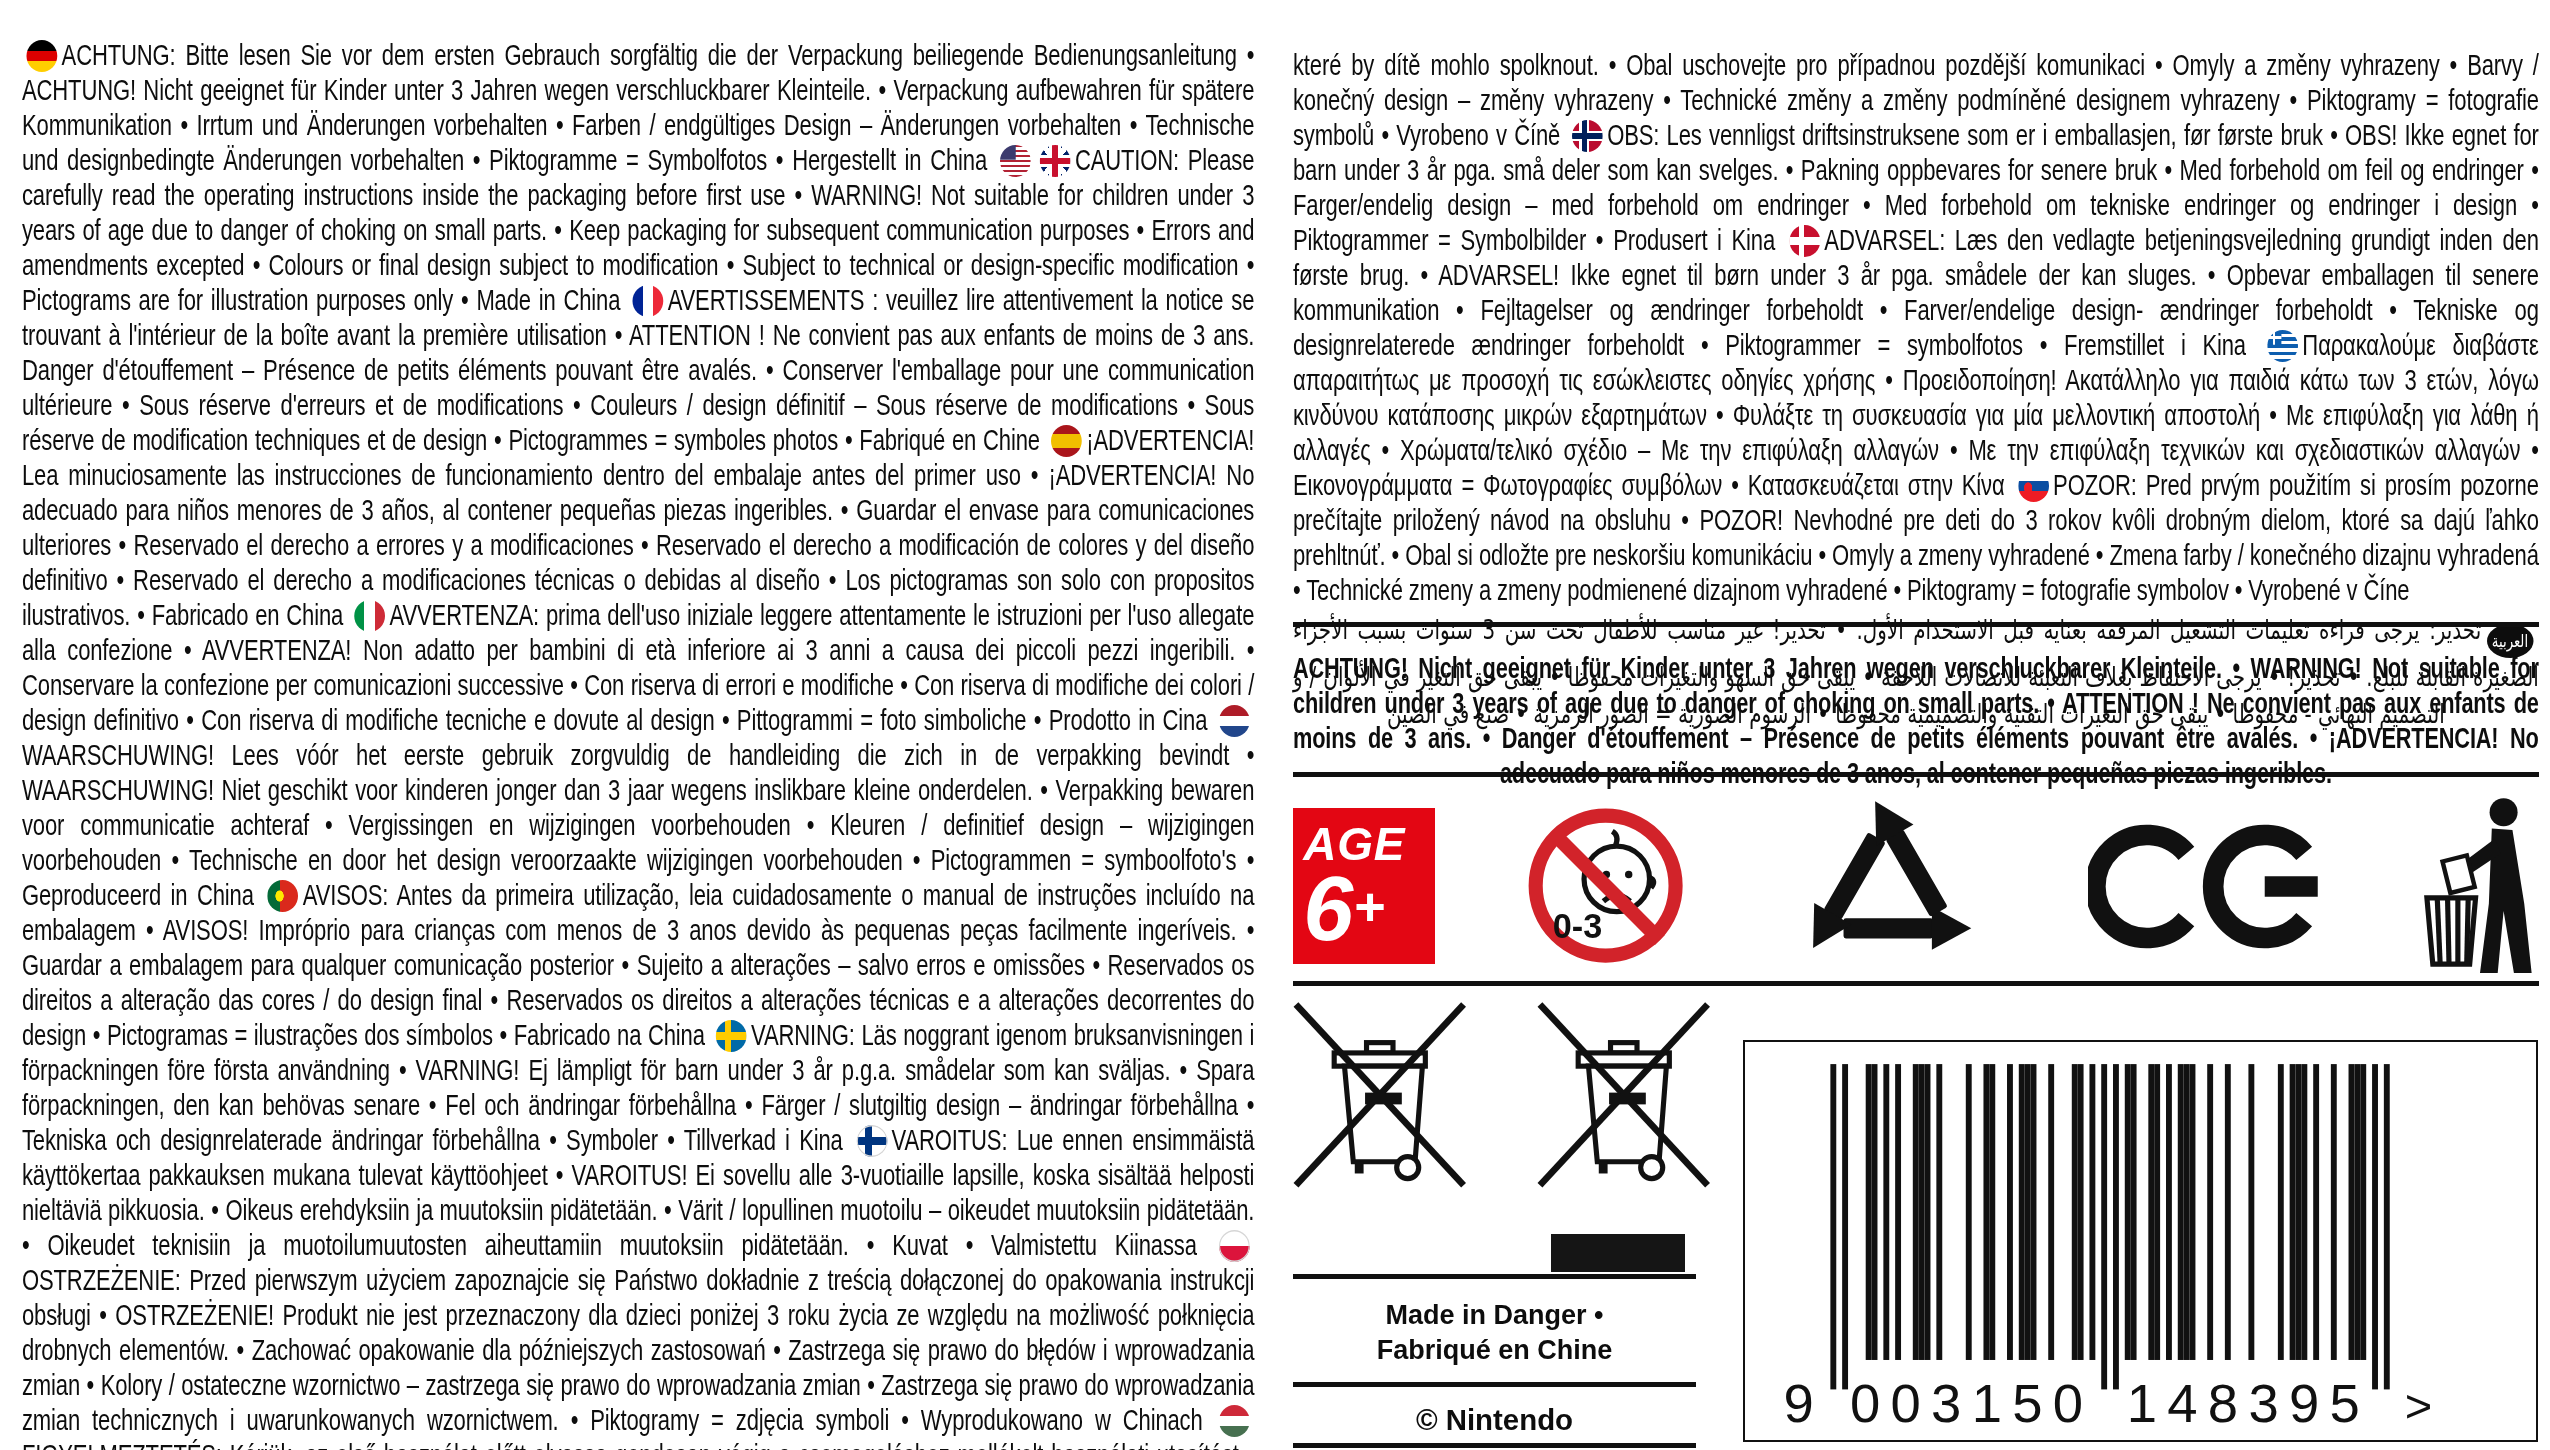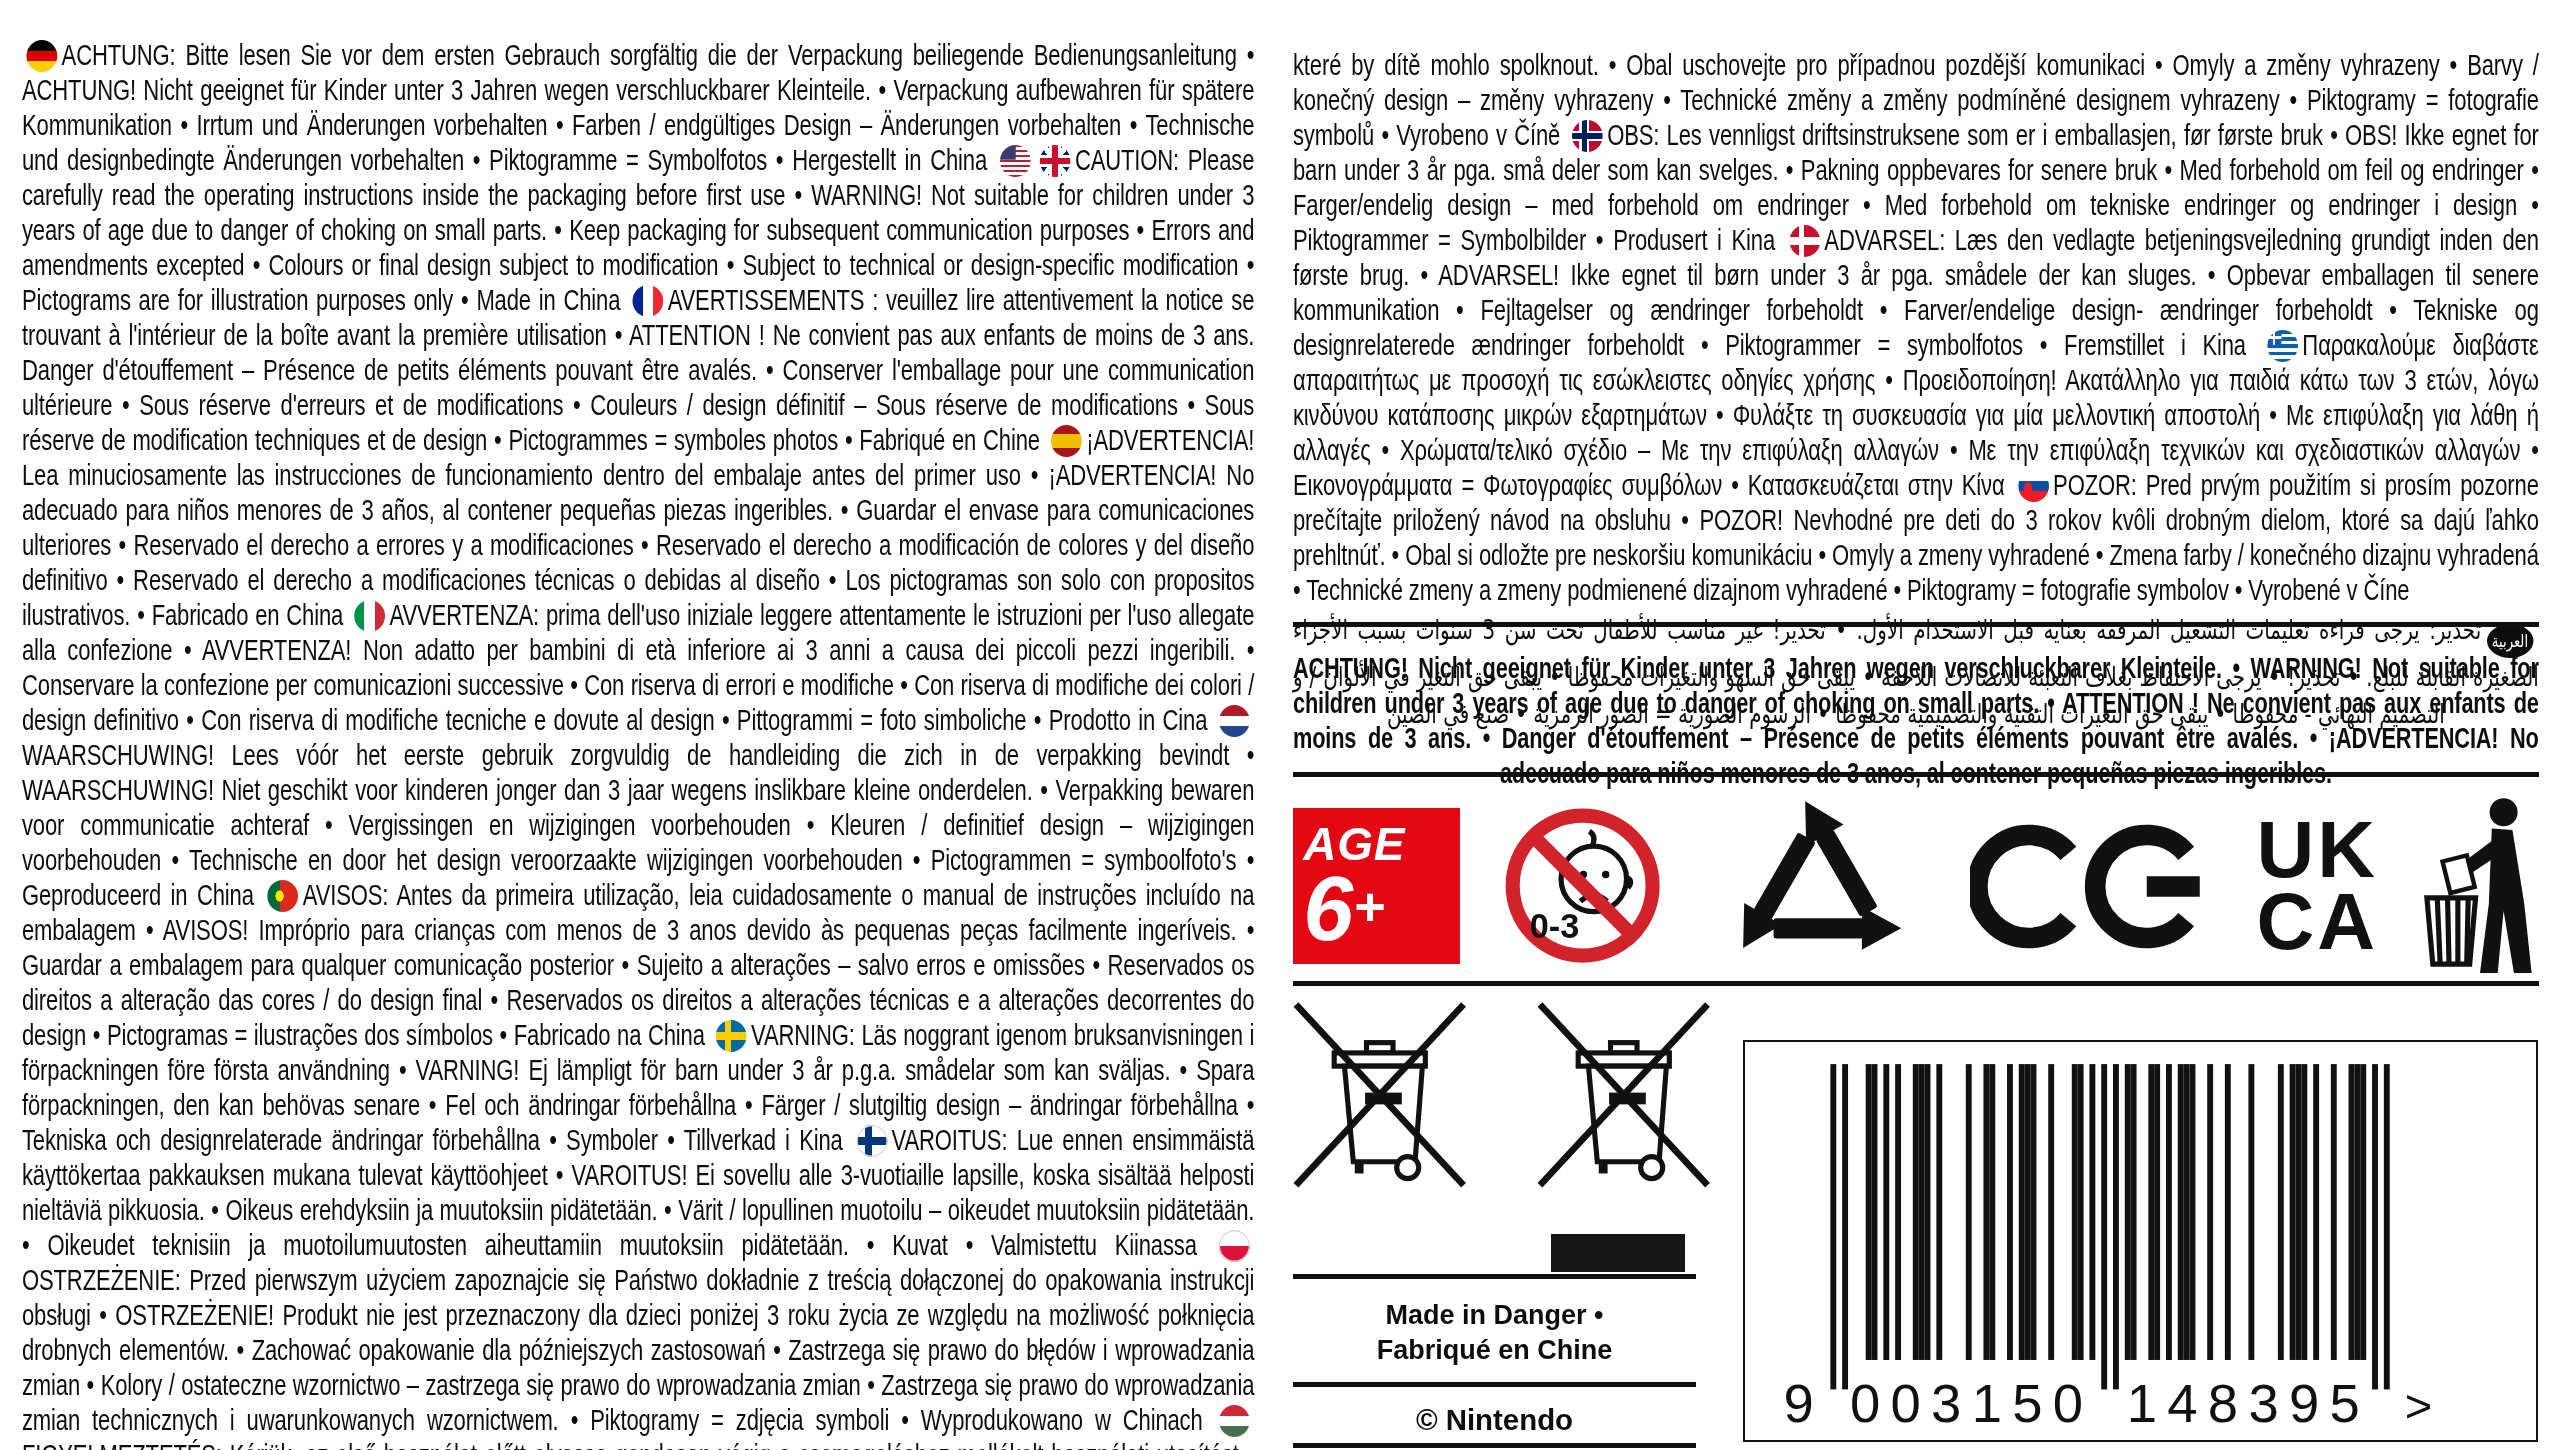--- a/index.html
+++ b/index.html
@@ -49,21 +49,21 @@
   .ar-badge{display:inline-block;background:#0d0d0d;color:#fff;border-radius:50%;
             min-width:62px;height:34px;line-height:34px;text-align:center;font-size:17.7px;
             font-family:"DejaVu Sans",sans-serif;vertical-align:-7.4px;margin:0 7.4px;}
   .arabic{direction:rtl;font-family:"DejaVu Sans",sans-serif;font-size:26.5px;line-height:37px;
           text-align:justify;text-align-last:center;margin-top:2.9px;}
   .rule{position:absolute;background:#101010;height:5.2px;}
   .warning{position:absolute;left:1293px;top:651px;width:1661px;font-weight:bold;font-size:29px;
            line-height:35px;text-align:justify;text-align-last:center;letter-spacing:-0.2px;}
   .symbols{position:absolute;left:1293px;top:792px;width:1246px;height:188px;
            display:flex;align-items:center;justify-content:space-between;}
-  .agebox{width:167px;height:156px;background:#e30613;color:#fff;font-style:italic;font-weight:bold;
+  .agebox{width:142px;height:156px;background:#e30613;color:#fff;font-style:italic;font-weight:bold;
           display:flex;flex-direction:column;justify-content:center;padding-left:10.3px;box-sizing:border-box;}
   .agebox .age-word{font-size:46px;letter-spacing:0.7px;line-height:44px;}
   .agebox .age-num{font-size:90px;line-height:81px;}
   .agebox .age-plus{font-size:54px;vertical-align:14.7px;}
   .ukca{font-weight:bold;font-size:80px;line-height:72px;letter-spacing:2.9px;color:#111;}
   .bin{position:absolute;}
   .blackbar{position:absolute;left:1551px;top:1234px;width:134px;height:38px;background:#151515;}
   .mini{position:absolute;left:1293px;width:403px;text-align:center;font-weight:bold;}
   .made1{top:1300px;font-size:27px;}
   .made2{top:1335px;font-size:27px;}
@@ -126,24 +126,20 @@
     </svg>
 
     <svg width="243" height="127" viewBox="0 0 330 170">
       <g fill="none" stroke="#111" stroke-width="28">
         <path d="M 133.6 130 A 70 70 0 1 1 133.6 40"></path>
         <path d="M 293.6 130 A 70 70 0 1 1 293.6 40"></path>
         <path d="M 240 85 H 312"></path>
       </g>
     </svg>
 
-    <div class="ukca">
-      <div>UK</div>
-      <div>CA</div>
-    </div>
 
     <svg width="118" height="186" viewBox="0 0 160 252">
       <g fill="#111">
         <circle cx="112" cy="26" r="19"></circle>
         <polygon points="96,48 124,50 140,150 150,244 126,244 112,160 104,244 80,244 92,150"></polygon>
         <polygon points="100,62 52,98 60,114 108,82"></polygon>
       </g>
       <rect x="34" y="88" width="34" height="44" fill="#fff" stroke="#111" stroke-width="6" transform="rotate(-14 51 110)"></rect>
       <g fill="none" stroke="#111" stroke-width="7">
         <polygon points="8,142 74,142 66,232 16,232"></polygon>

